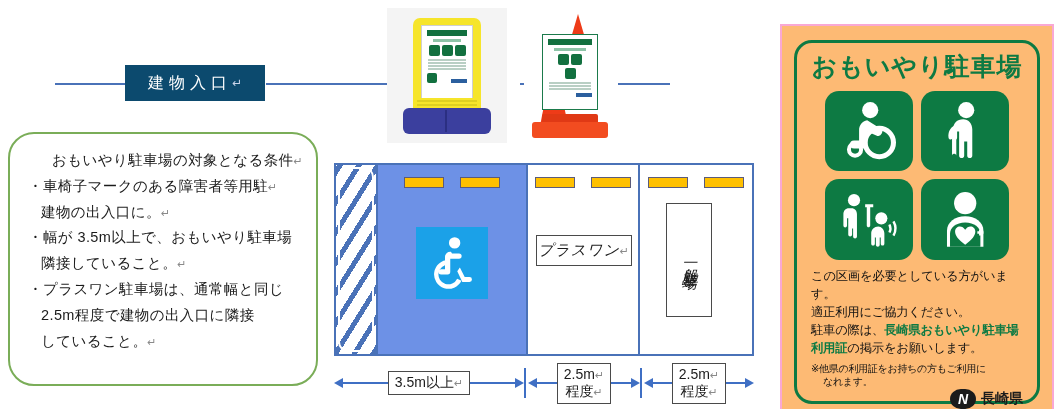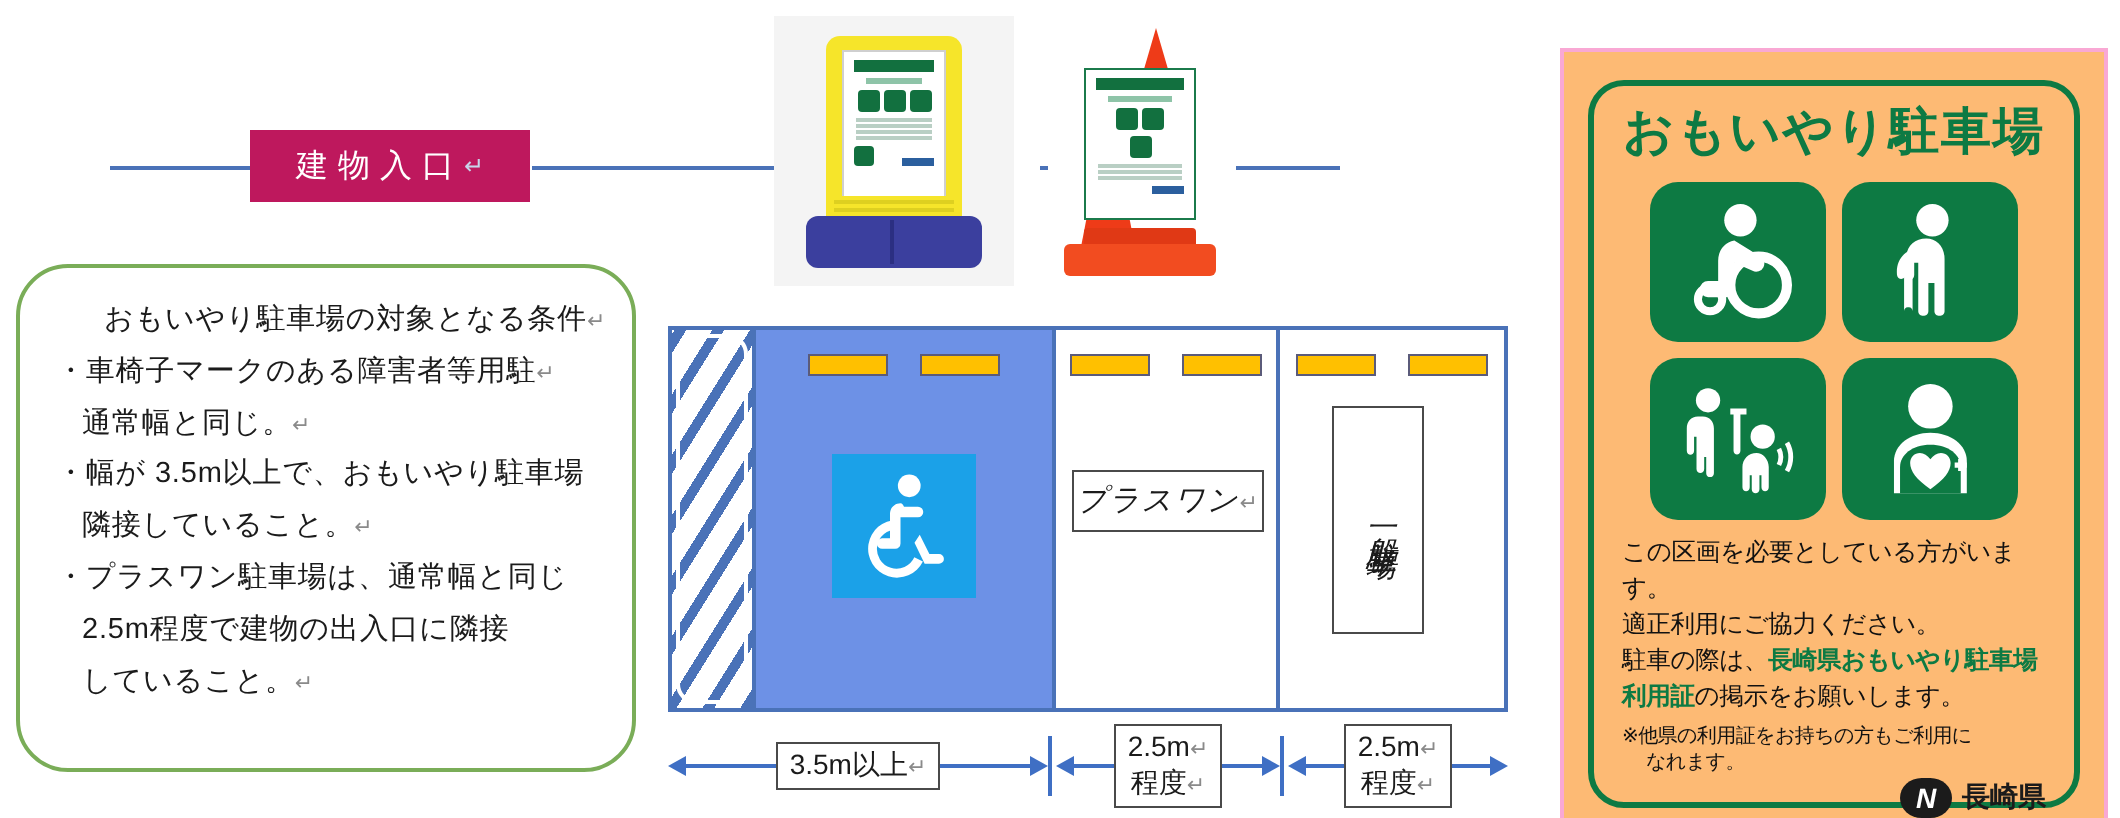--- a/index.html
+++ b/index.html
@@ -23,21 +23,21 @@
   #entrance-line-mid{
     position:absolute;left:520px;top:83px;width:58px;height:0;
     border-top:2px solid #4a72b8;
   }
   #entrance-line-far{
     position:absolute;left:618px;top:83px;width:52px;height:0;
     border-top:2px solid #4a72b8;
   }
   #entrance-box{
     position:absolute;left:125px;top:65px;width:140px;height:36px;
-    background:#be185d;color:#ffffff;
+    background:#0c4a6e;color:#ffffff;
     display:flex;align-items:center;justify-content:center;
     font-size:16px;letter-spacing:5px;font-weight:400;
   }
   #entrance-box .pilcrow{color:#c8d4ea;font-size:12px;letter-spacing:0;}
 
   
   #conditions-box{
     position:absolute;left:8px;top:132px;width:310px;height:254px;
     border:2px solid #7aad58;border-radius:26px;background:#ffffff;
     box-sizing:border-box;padding:14px 14px 10px 18px;
@@ -244,21 +244,21 @@
     <span>建物入口</span>
       <span class="pilcrow">↵</span>
   </div>
   <div id="entrance-line-right"></div>
   <div id="entrance-line-mid"></div>
   <div id="entrance-line-far"></div>
 
   <div id="conditions-box">
     <div class="cond-line head"><span>おもいやり駐車場の対象となる条件</span><span class="pil">↵</span></div>
     <div class="cond-line"><span>・車椅子マークのある障害者等用駐</span><span class="pil">↵</span></div>
-    <div class="cond-line indent"><span>通常幅と同じ。</span><span class="pil">↵</span></div>
+    <div class="cond-line indent"><span>建物の出入口に。</span><span class="pil">↵</span></div>
     <div class="cond-line"><span>・幅が 3.5m以上で、おもいやり駐車場</span></div>
     <div class="cond-line indent"><span>隣接していること。</span><span class="pil">↵</span></div>
     <div class="cond-line"><span>・プラスワン駐車場は、通常幅と同じ</span></div>
     <div class="cond-line indent"><span>2.5m程度で建物の出入口に隣接</span></div>
     <div class="cond-line indent"><span>していること。</span><span class="pil">↵</span></div>
   </div>
 
   <div id="sign-photo-a">
     <div class="yf-body">
       <div class="yf-panel">

